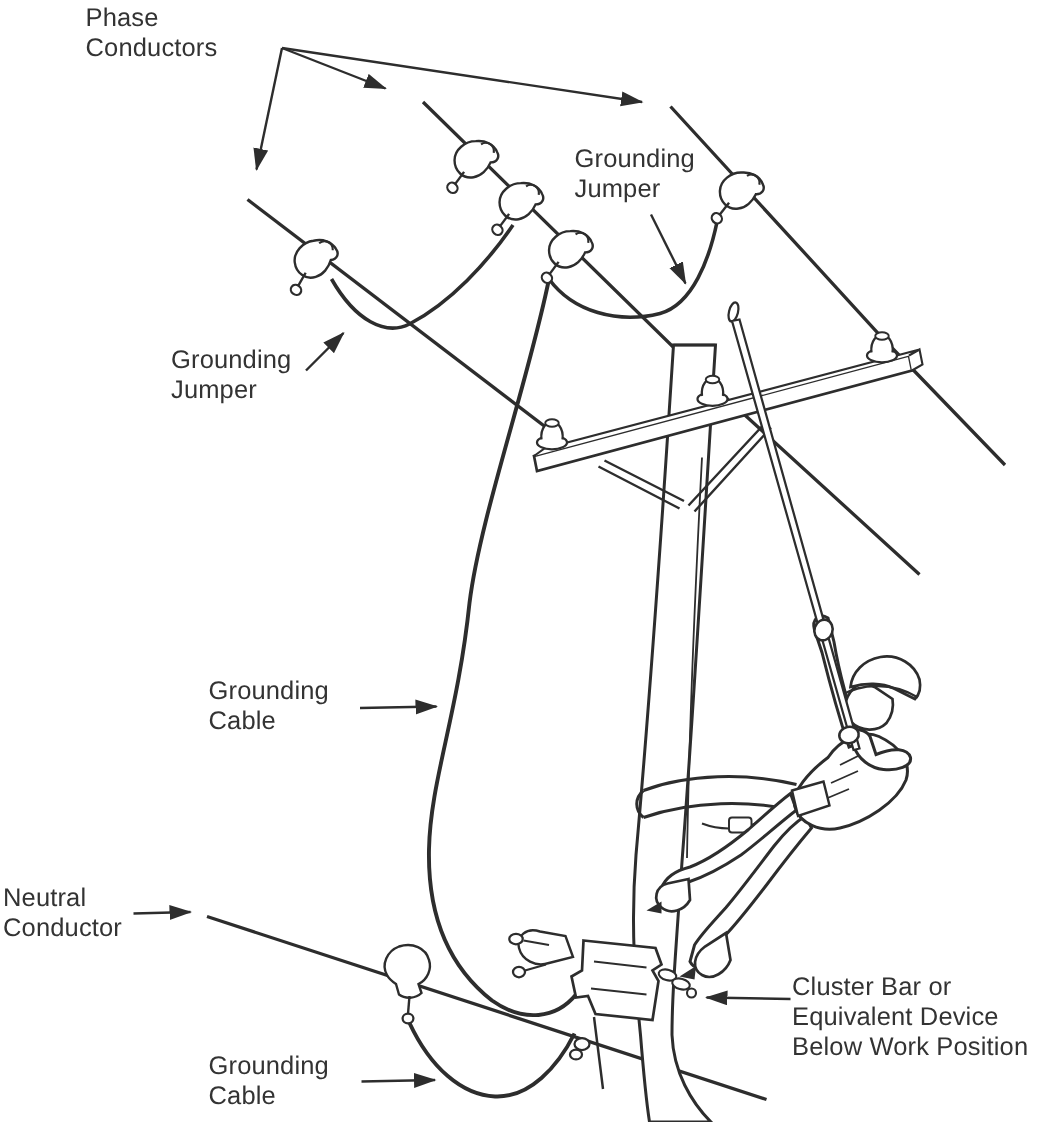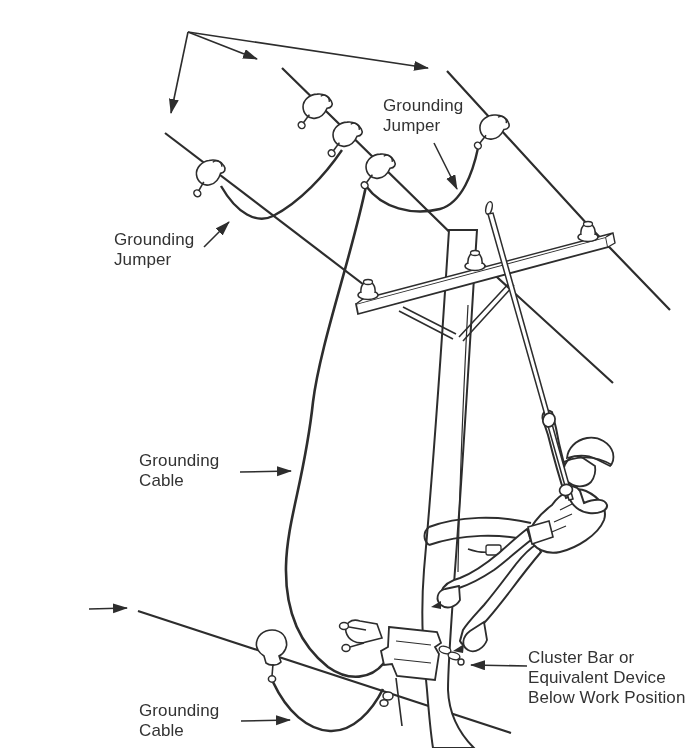--- a/index.html
+++ b/index.html
@@ -136,25 +136,29 @@
       <path d="M 188,32 L 428,68" marker-end="url(#ah)"></path>
       <path d="M 434,143 L 457,189" marker-end="url(#ah)"></path>
       <path d="M 204,247 L 229,222" marker-end="url(#ah)"></path>
       <path d="M 240,472 L 291,471" marker-end="url(#ah)"></path>
       <path d="M 89,609 L 127,608" marker-end="url(#ah)"></path>
       <path d="M 241,721 L 290,720" marker-end="url(#ah)"></path>
       <path d="M 527,666 L 471,665" marker-end="url(#ah)"></path>
     </g>
   </svg>
 
+  <div class="lbl" style="left:57px;  top:2px;">Phase
+Conductors</div>
   <div class="lbl" style="left:383px; top:96px;">Grounding
 Jumper</div>
   <div class="lbl" style="left:114px; top:230px;">Grounding
 Jumper</div>
   <div class="lbl" style="left:139px; top:451px;">Grounding
 Cable</div>
+  <div class="lbl" style="left:2px;   top:589px;">Neutral
+Conductor</div>
   <div class="lbl" style="left:139px; top:701px;">Grounding
 Cable</div>
   <div class="lbl" style="left:528px; top:648px;">Cluster Bar or
 Equivalent Device
 Below Work Position</div>
 
 </div>
 
 </body></html>

